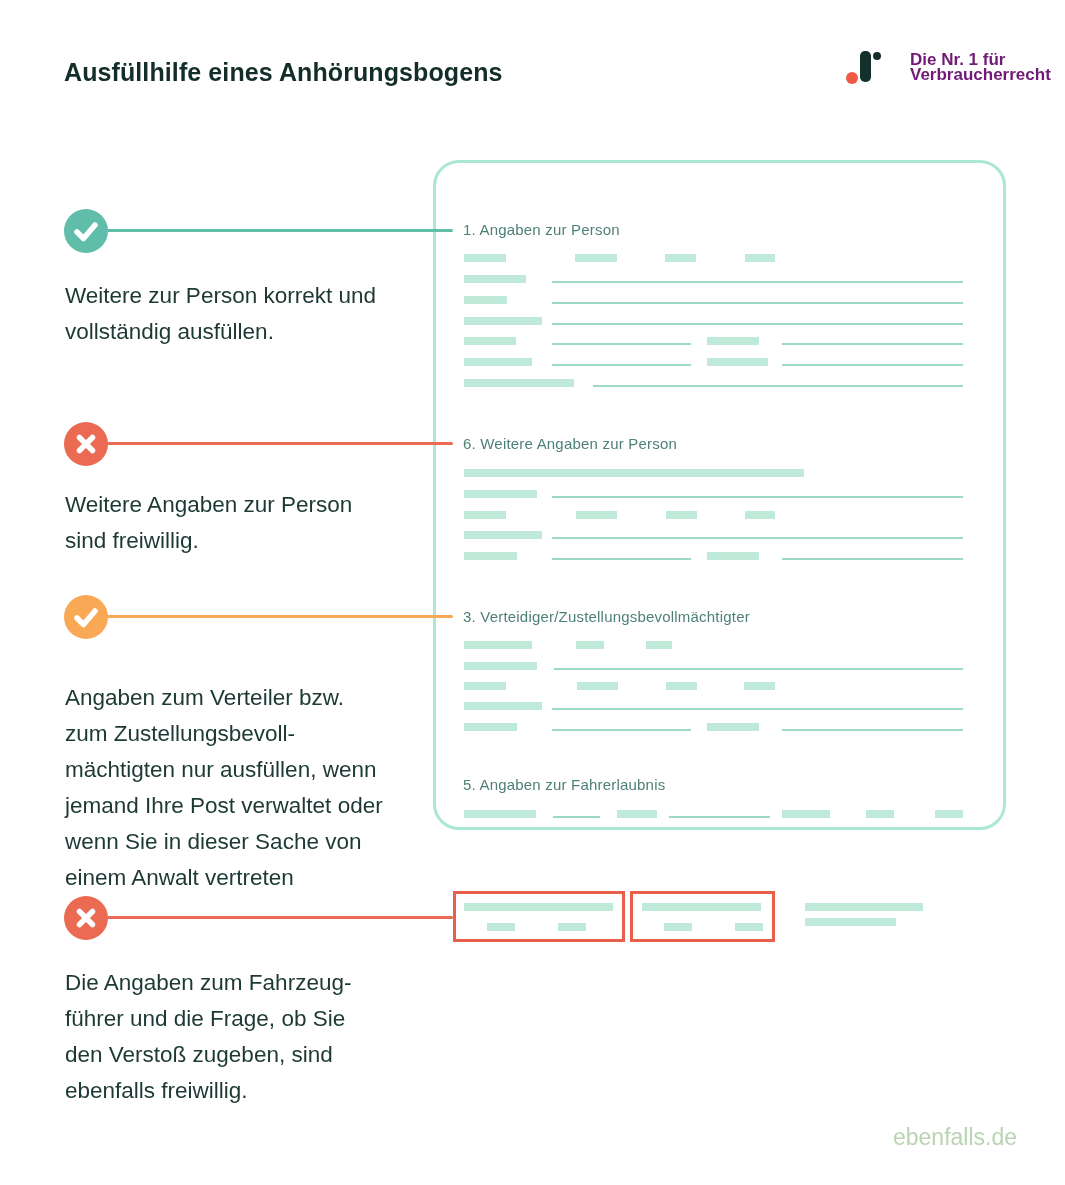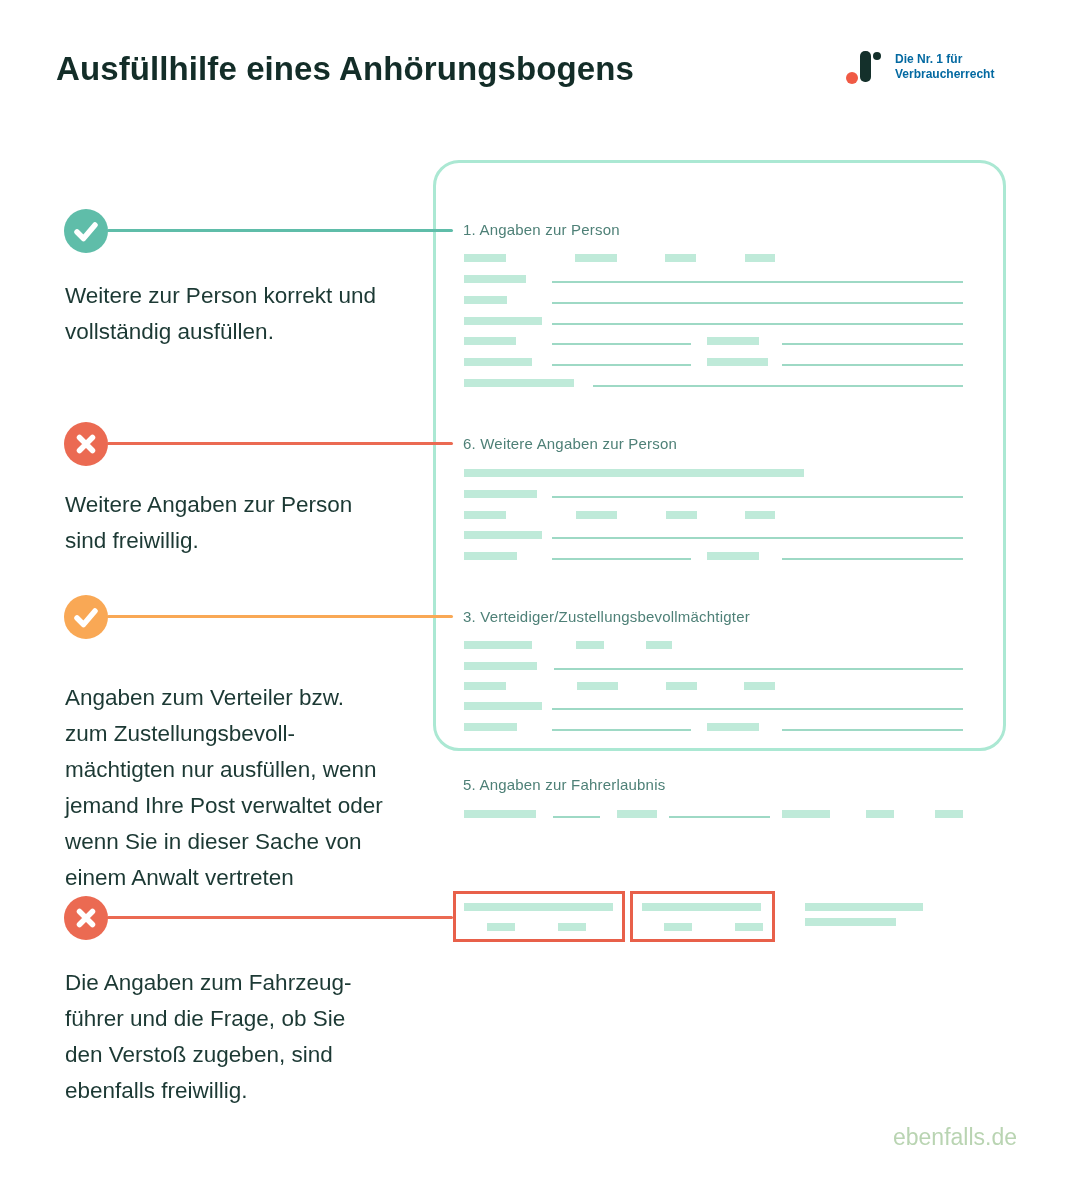--- a/index.html
+++ b/index.html
@@ -1,42 +1,42 @@
 <!DOCTYPE html>
 <html lang="de"><head>
 <meta charset="utf-8">
 <style>
   html,body{margin:0;padding:0;background:#ffffff;}
   body{width:1065px;height:1185px;position:relative;overflow:hidden;
        font-family:"Liberation Sans","DejaVu Sans",sans-serif;}
 
-  .title{position:absolute;left:56px;top:50px;margin:0;
-         font-size:33px;font-weight:700;color:#132d28;letter-spacing:.1px;}
+  .title{position:absolute;left:56px;top:50px;margin:8px;
+         font-size:25px;font-weight:700;color:#132d28;letter-spacing:.1px;}
 
   
   .logo{position:absolute;left:846px;top:48px;display:flex;align-items:flex-start;}
   .logo-mark{position:relative;width:38px;height:40px;}
   .logo-dot-red{position:absolute;left:0;top:24px;width:12px;height:12px;border-radius:50%;background:#f05a45;}
   .logo-bar{position:absolute;left:14px;top:3px;width:11px;height:31px;border-radius:5px;background:#14302b;}
   .logo-dot-dark{position:absolute;left:27px;top:4px;width:8px;height:8px;border-radius:50%;background:#14302b;}
-  .logo-tagline{margin-left:11px;margin-top:4px;font-size:12px;font-weight:700;
-                color:#0369a1;line-height:15px;white-space:pre-line;}
+  .logo-tagline{margin-left:26px;margin-top:4px;font-size:17px;font-weight:700;
+                color:#701a75;line-height:15px;white-space:pre-line;}
 
   
   .ann-icon{position:absolute;left:64px;width:44px;height:44px;border-radius:50%;z-index:3;}
   .ann-icon svg{position:absolute;inset:0;}
   .connector{position:absolute;left:107px;width:346px;height:3px;border-radius:2px;z-index:2;}
   .ann-text{position:absolute;left:65px;width:400px;font-size:22.5px;line-height:36px;
             color:#1c3934;white-space:pre-line;}
   .i0{top:209px}.i1{top:422px}.i2{top:595px}.i3{top:896px}
   .c0{top:229px}.c1{top:442px}.c2{top:615px}.c3{top:916px}
   .t0{top:278px}.t1{top:487px}.t2{top:680px}.t3{top:965px}
 
   
-  .panel{position:absolute;left:433px;top:160px;width:573px;height:591px;
+  .panel{position:absolute;left:433px;top:160px;width:573px;height:670px;
          border:3px solid #abe8d3;border-radius:26px;box-sizing:border-box;z-index:1;}
   .sec-h{position:absolute;left:27px;font-size:15px;color:#4e8077;letter-spacing:.2px;}
   .h0{top:58px}.h1{top:272px}.h2{top:445px}.h3{top:613px}
   .blk{position:absolute;height:8px;background:#bfead9;}
   .fline{position:absolute;height:1.5px;background:#9ed9c5;}
   .hl-box{position:absolute;top:728px;height:51px;border:3px solid #e8604a;box-sizing:border-box;background:transparent;}
   .hb0{left:17px;width:172px;}
   .hb1{left:194px;width:145px;}
 
   .footer{position:absolute;left:893px;top:1124px;font-size:23px;color:#b9d4b2;}

